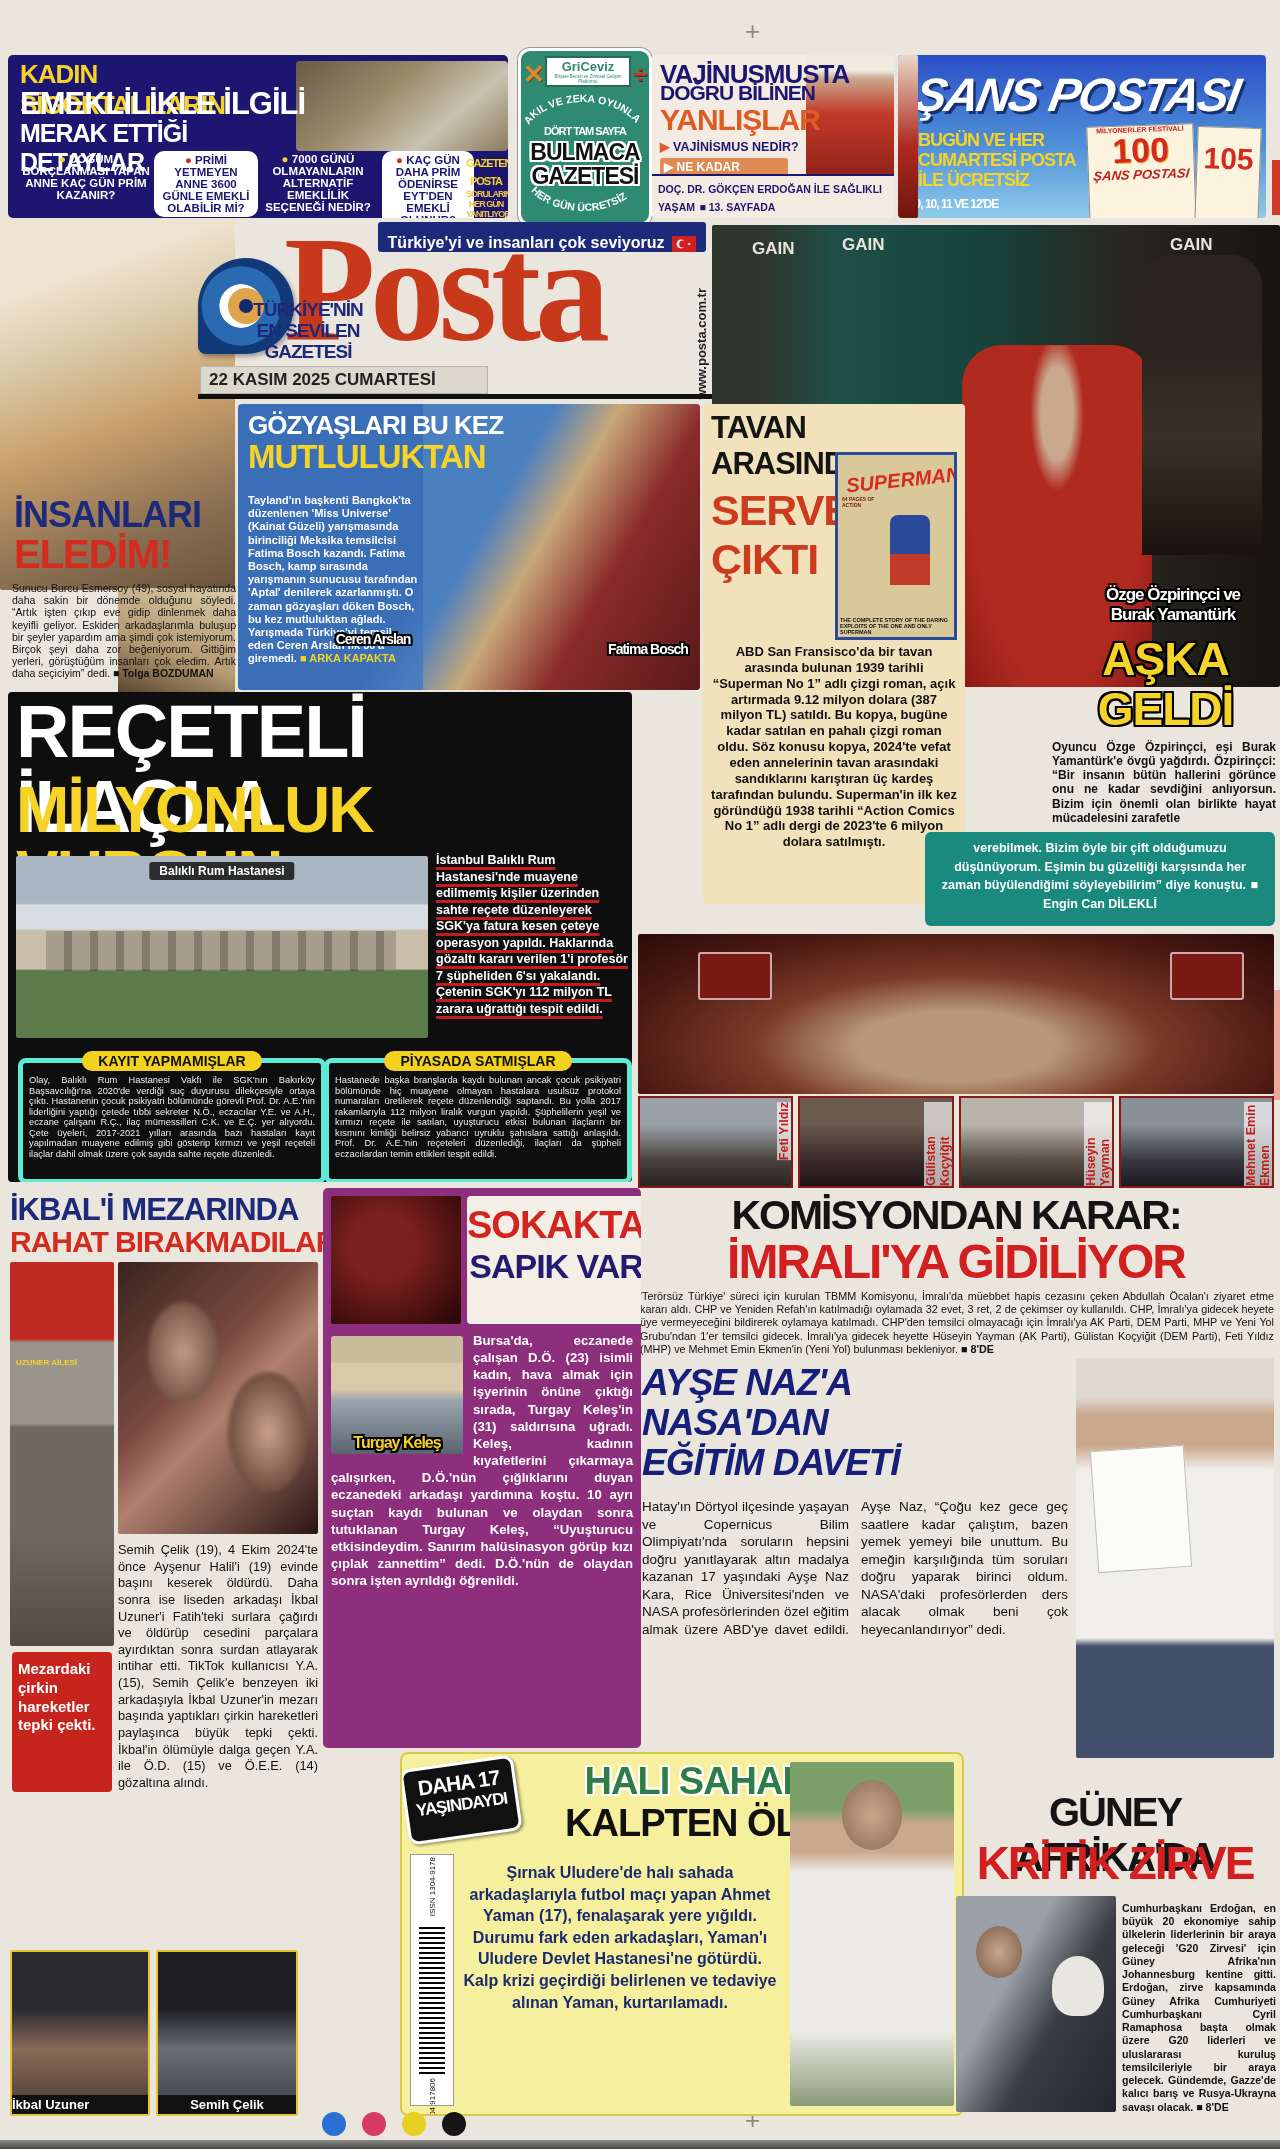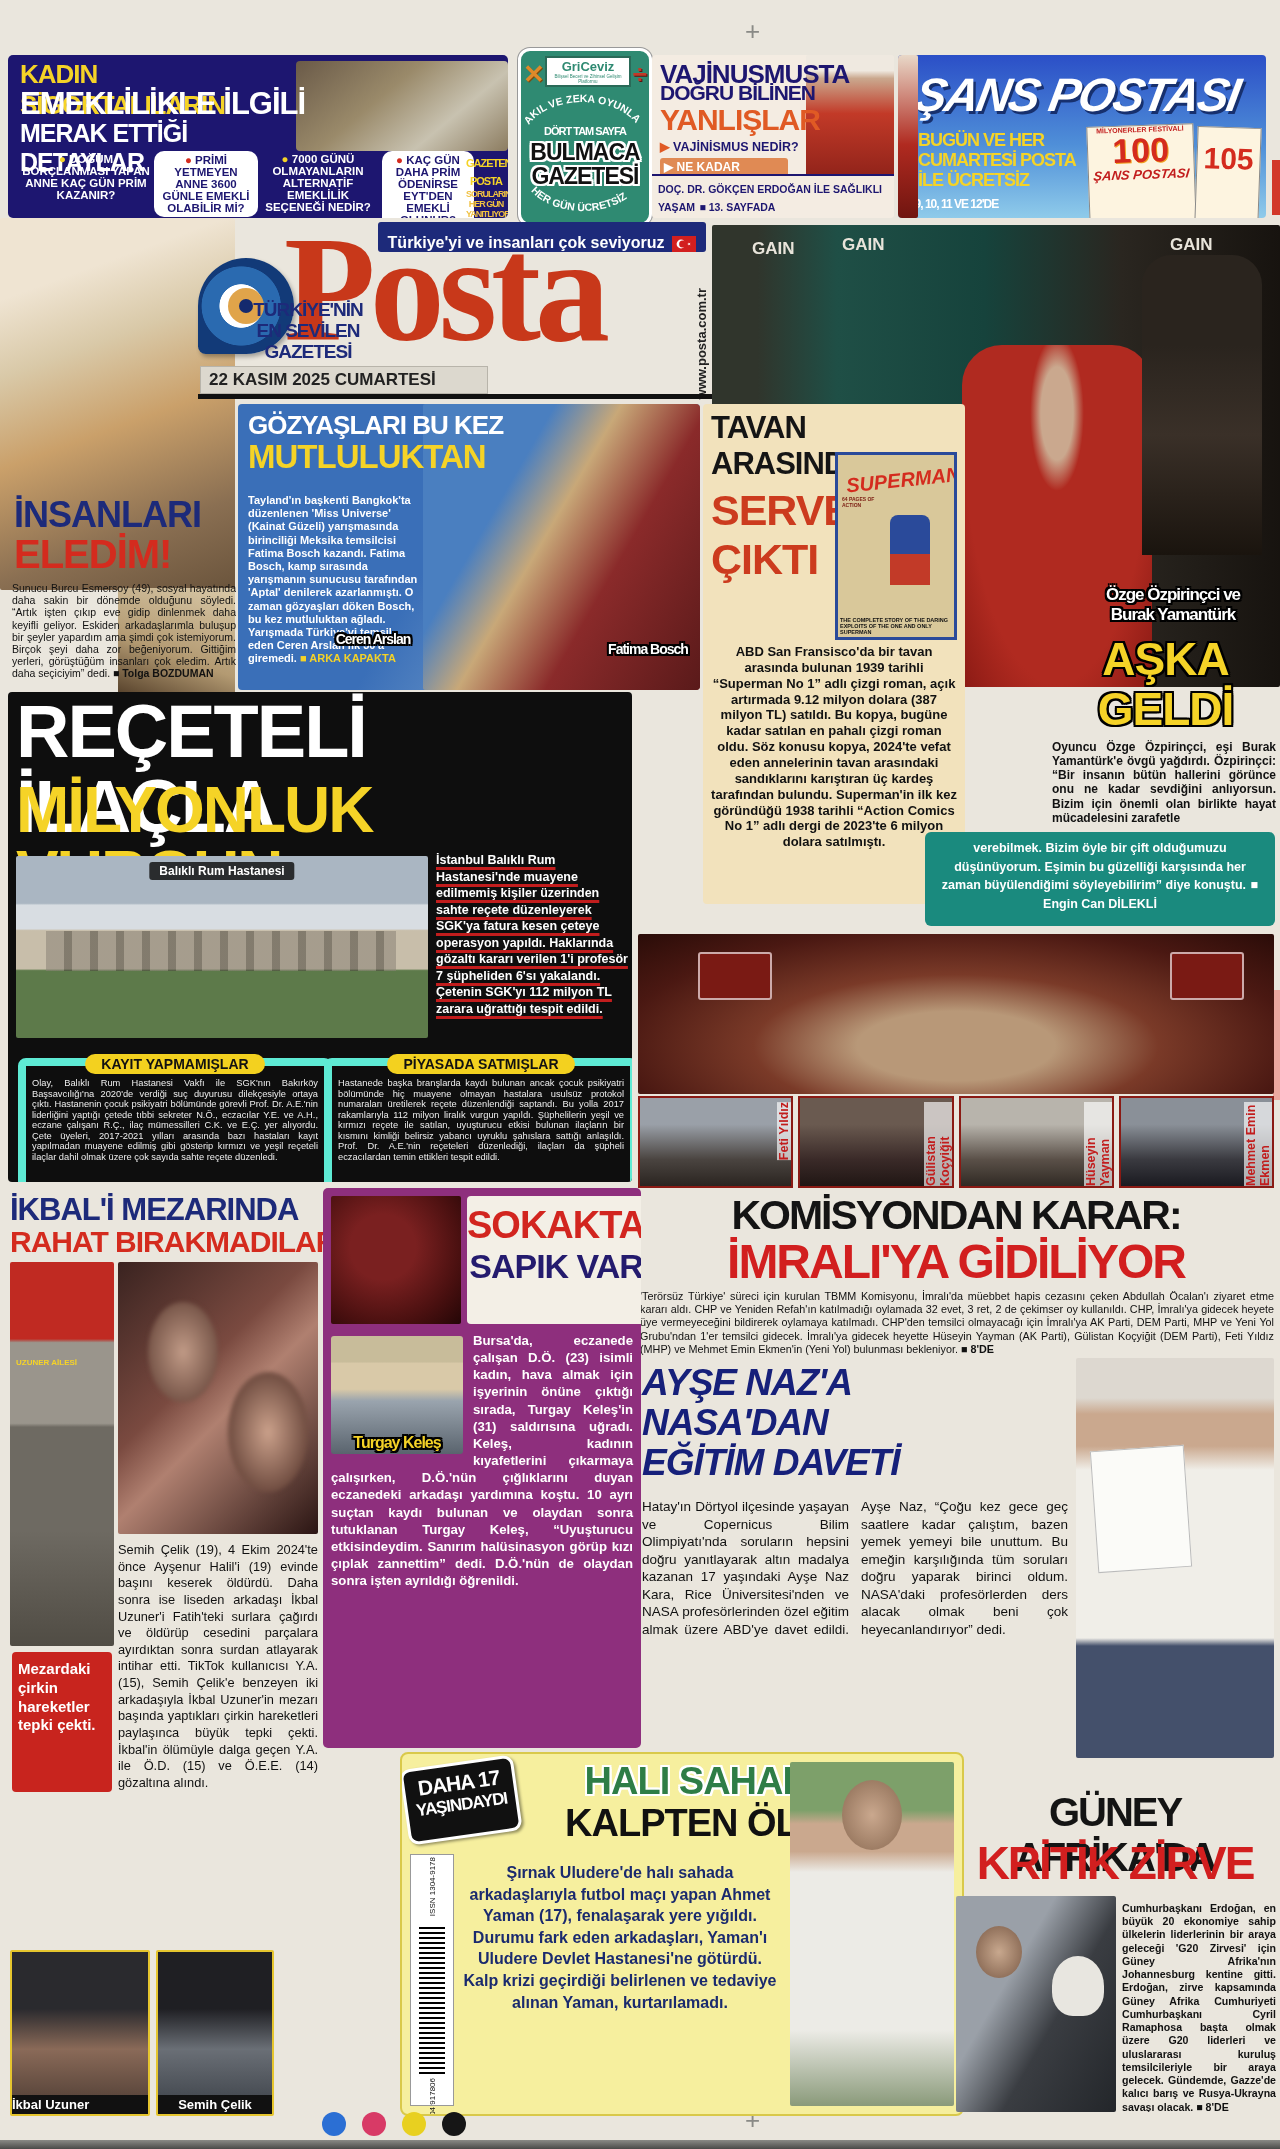--- a/index.html
+++ b/index.html
@@ -10,21 +10,21 @@
   .hv{font-weight:bold;letter-spacing:-1px;}
   .cond{font-weight:bold;letter-spacing:-2px;}
   .just{text-align:justify;}
   .olw{text-shadow:2px 0 #fff,-2px 0 #fff,0 2px #fff,0 -2px #fff,2px 2px #fff,-2px -2px #fff,2px -2px #fff,-2px 2px #fff;}
   .olb{text-shadow:2px 0 #000,-2px 0 #000,0 2px #000,0 -2px #000,2px 2px #000,-2px -2px #000,2px -2px #000,-2px 2px #000;}
   .pill{display:inline-block;background:#fff;border-radius:10px;padding:3px 6px;color:#1d1670;}
   .dotY:before{content:"● ";color:#f5d327;}
   .dotR:before{content:"● ";color:#d42b1e;}
   .vtext{writing-mode:vertical-rl;transform:rotate(180deg);}
   .redline{text-decoration:underline;text-decoration-color:#c21d1d;text-decoration-thickness:3px;text-underline-offset:3px;}
-  .ybox{border:8px solid #5eead4;border-radius:8px;}
+  .ybox{border:5px solid #5eead4;border-radius:8px;}
   .ypill{display:inline-block;background:#f3d11f;color:#111;font-weight:bold;font-size:14px;
          border-radius:12px;padding:2px 16px;letter-spacing:0;}
 </style>
 </head>
 <body>
 
 <div id="paper">
 
   <div class="abs" style="left:745px;top:16px;color:#8a8a86;font-size:26px;">+</div>
   <div class="abs" style="left:745px;top:2105px;color:#8a8a86;font-size:26px;">+</div>
@@ -241,21 +241,21 @@
     <div class="abs" style="left:30px;top:40px;width:70px;height:100px;border-radius:50%;background:radial-gradient(#c09a86,#5a3a30);filter:blur(2px);"></div>
     <div class="abs" style="left:110px;top:110px;width:80px;height:120px;border-radius:50%;background:radial-gradient(#caa08a,#4a2a22);filter:blur(2px);"></div>
   </div>
   <div class="abs" style="left:12px;top:1652px;width:100px;height:140px;background:#c8241e;border-radius:4px;padding:8px 6px;box-sizing:border-box;">
     <span style="color:#fff;font-weight:bold;font-size:15px;line-height:1.25;">Mezardaki çirkin hareketler tepki çekti.</span>
   </div>
   <div class="abs just" style="left:118px;top:1542px;width:200px;height:400px;font-size:12.8px;line-height:1.3;color:#111;overflow:hidden;">Semih Çelik (19), 4 Ekim 2024'te önce Ayşenur Halil'i (19) evinde başını keserek öldürdü. Daha sonra ise liseden arkadaşı İkbal Uzuner'i Fatih'teki surlara çağırdı ve öldürüp cesedini parçalara ayırdıktan sonra surdan atlayarak intihar etti. TikTok kullanıcısı Y.A. (15), Semih Çelik'e benzeyen iki arkadaşıyla İkbal Uzuner'in mezarı başında yaptıkları çirkin hareketleri paylaşınca büyük tepki çekti. İkbal'in ölümüyle dalga geçen Y.A. ile Ö.D. (15) ve Ö.E.E. (14) gözaltına alındı.</div>
   <div class="photo" style="left:10px;top:1950px;width:140px;height:166px;background:linear-gradient(180deg,#2a2a2e 0 35%,#8a6a58 60%,#4a3a32);border:2px solid #e5c52e;box-sizing:border-box;">
     <span class="abs" style="left:0;bottom:0;width:100%;background:#111;color:#fff;font-size:13px;font-weight:bold;text-align:left;padding:2px 0;">İkbal Uzuner</span>
   </div>
-  <div class="photo" style="left:156px;top:1950px;width:118px;height:166px;background:linear-gradient(180deg,#1f1f23 0 35%,#6a6f76 60%,#3a3f46);border:2px solid #e5c52e;box-sizing:border-box;">
+  <div class="photo" style="left:156px;top:1950px;width:142px;height:166px;background:linear-gradient(180deg,#1f1f23 0 35%,#6a6f76 60%,#3a3f46);border:2px solid #e5c52e;box-sizing:border-box;">
     <span class="abs" style="left:0;bottom:0;width:100%;background:#111;color:#fff;font-size:13px;font-weight:bold;text-align:center;padding:2px 0;">Semih Çelik</span>
   </div>
 
   <div class="abs" style="left:323px;top:1188px;width:318px;height:560px;background:#8e2f7d;border-radius:5px;padding:8px;box-sizing:border-box;overflow:hidden;">
     <div style="display:flex;gap:6px;">
       <div class="photo" style="position:relative;width:130px;height:128px;background:radial-gradient(circle at 40% 40%,#7a2020 0 30%,#4a1010 70%,#240606);flex:none;"></div>
       <div style="position:relative;flex:1;background:#f3efe6;border-radius:4px;text-align:center;padding-top:8px;">
         <span class="hv" style="display:block;color:#d2251f;font-size:38px;letter-spacing:-1px;">SOKAKTA</span>
         <span class="hv" style="display:block;color:#241b6e;font-size:34px;letter-spacing:-1px;">SAPIK VAR</span>
       </div>

